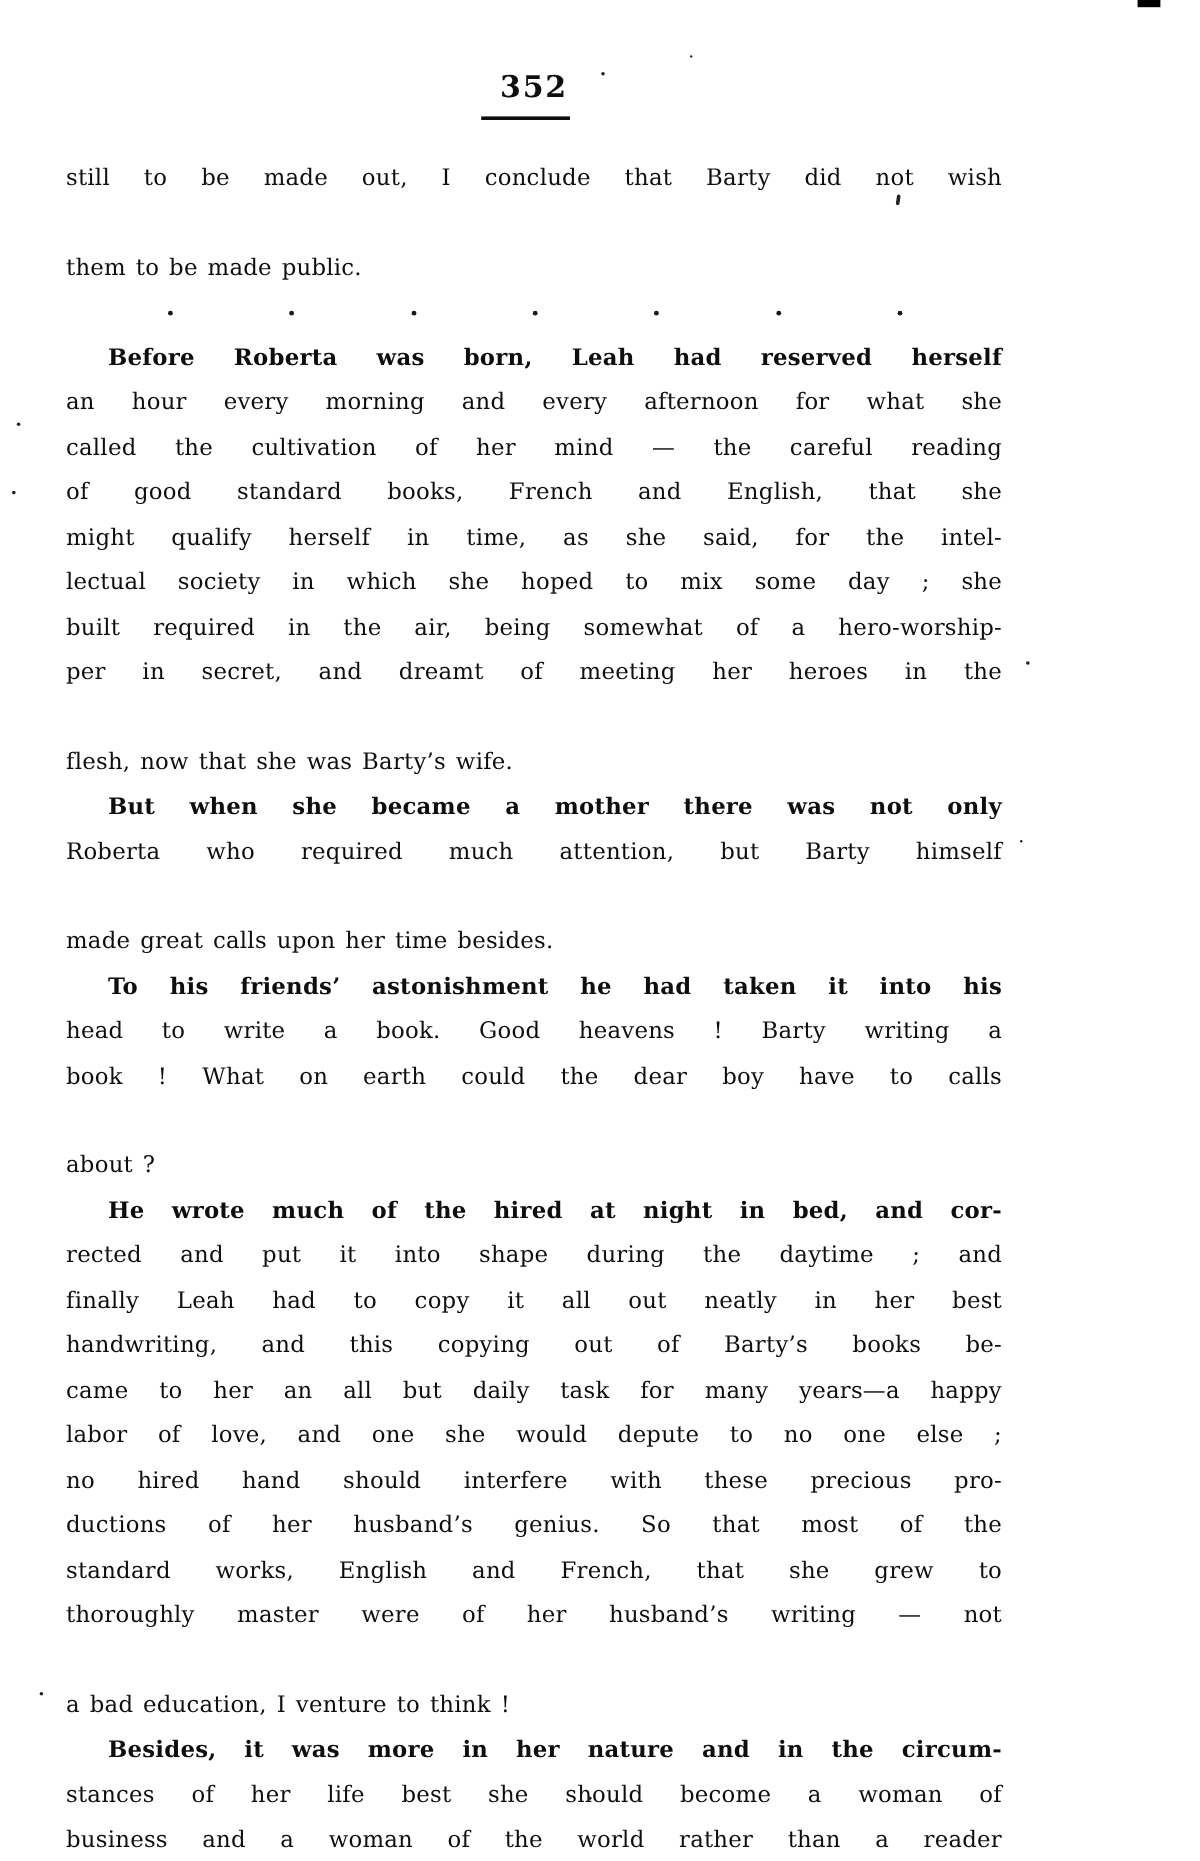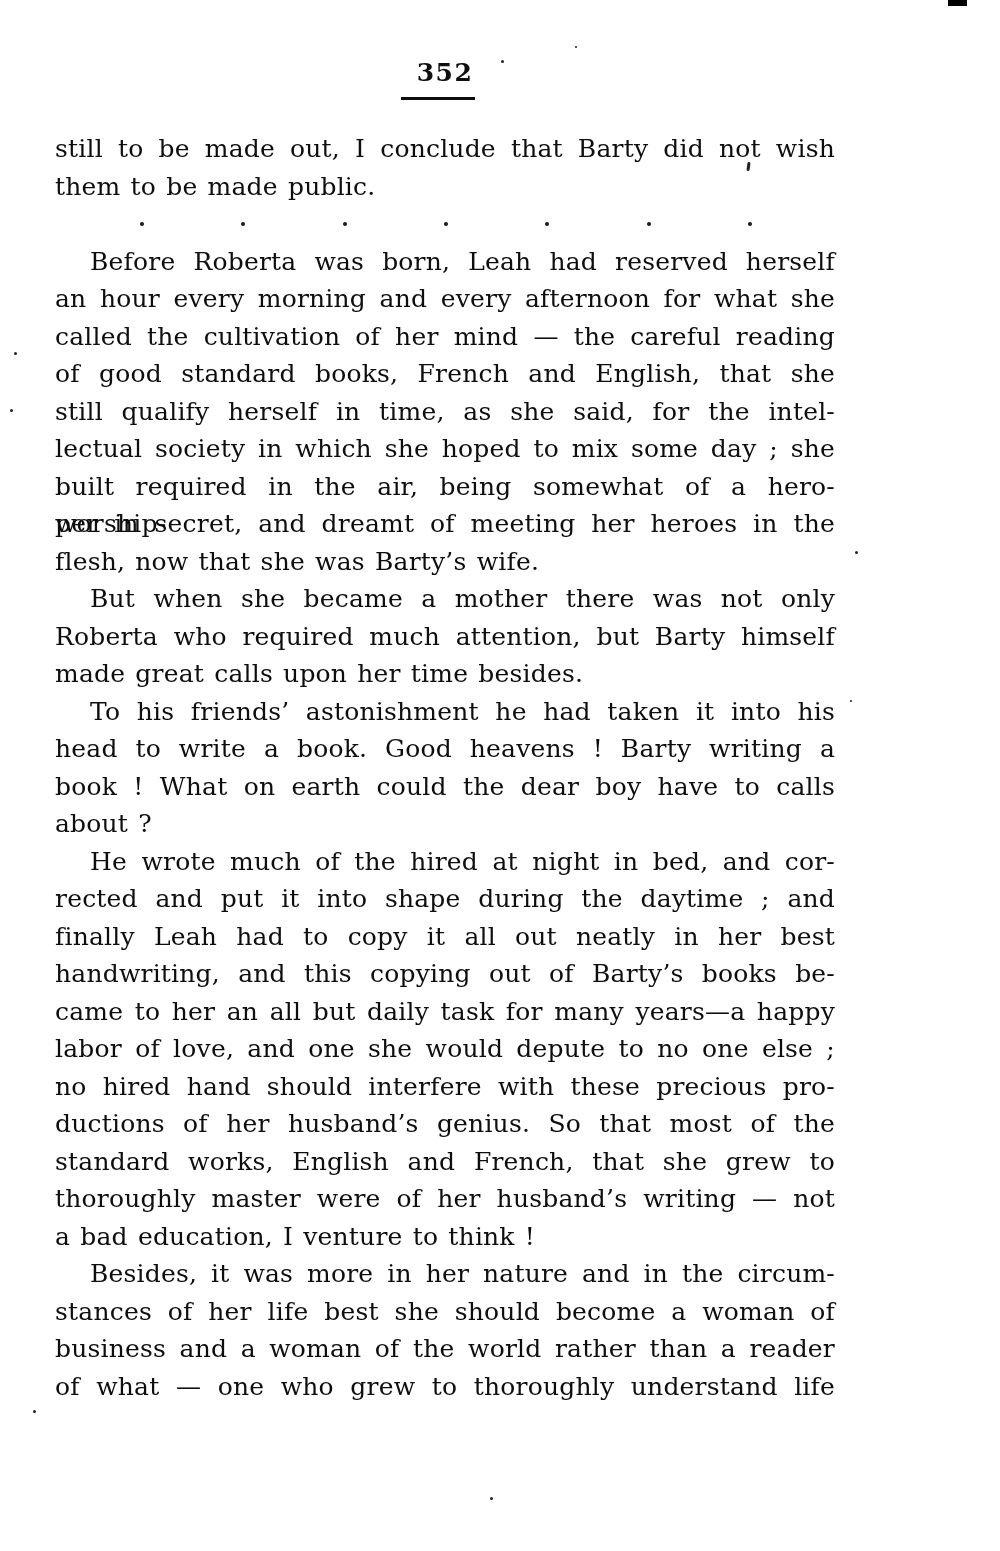--- a/index.html
+++ b/index.html
@@ -14,25 +14,25 @@
 
   
   .page-number-wrap { position: absolute; top: 60px; left: 55px; width: 780px; text-align: center; }
   .page-number { font-size: 25px; font-weight: bold; letter-spacing: 1.5px; line-height: 1; }
   .page-rule { width: 74px; height: 2.5px; background: #0e0e0e; margin: 12px auto 0; transform: translateX(-7px); }
 
   
   .text-col { position: absolute; top: 130px; left: 55px; width: 780px; }
   .line {
     height: 37.5px; line-height: 37.5px;
-    font-size: 25px; letter-spacing: 0.2px; word-spacing: 2px;
+    font-size: 19px; letter-spacing: 0.2px; word-spacing: 2px;
     text-align: justify; text-align-last: justify;
   }
-  .line.flush { text-align-last: left; }
-  .line.indent { text-indent: 35px; }
+  .line.flush { text-align-last: left; margin-top: 37px; }
+  .line.indent { text-indent: 35px; font-weight: bold; }
 
   
   .break-row { display: flex; align-items: center; }
   .dots { margin-left: 85px; width: 612px; display: flex; justify-content: space-between; align-items: center; }
   .dot { width: 4px; height: 4px; background: #1a1a1a; border-radius: 50%; display: inline-block; }
 
   
   .artifact { position: absolute; background: #000; }
   .speck { position: absolute; background: #222; border-radius: 50%; }
 </style>
@@ -60,21 +60,21 @@
           <span class="dot"></span>
           <span class="dot"></span>
           <span class="dot"></span>
         </div>
       </div>
       <div class="para">
         <div class="line indent">Before Roberta was born, Leah had reserved herself</div>
         <div class="line">an hour every morning and every afternoon for what she</div>
         <div class="line">called the cultivation of her mind — the careful reading</div>
         <div class="line">of good standard books, French and English, that she</div>
-        <div class="line">still qualify herself in time, as she said, for the intel-</div>
+        <div class="line">might qualify herself in time, as she said, for the intel-</div>
         <div class="line">lectual society in which she hoped to mix some day ; she</div>
         <div class="line">built required in the air, being somewhat of a hero-worship-</div>
         <div class="line">per in secret, and dreamt of meeting her heroes in the</div>
         <div class="line flush">flesh, now that she was Barty’s wife.</div>
       </div>
       <div class="para">
         <div class="line indent">But when she became a mother there was not only</div>
         <div class="line">Roberta who required much attention, but Barty himself</div>
         <div class="line flush">made great calls upon her time besides.</div>
       </div>

